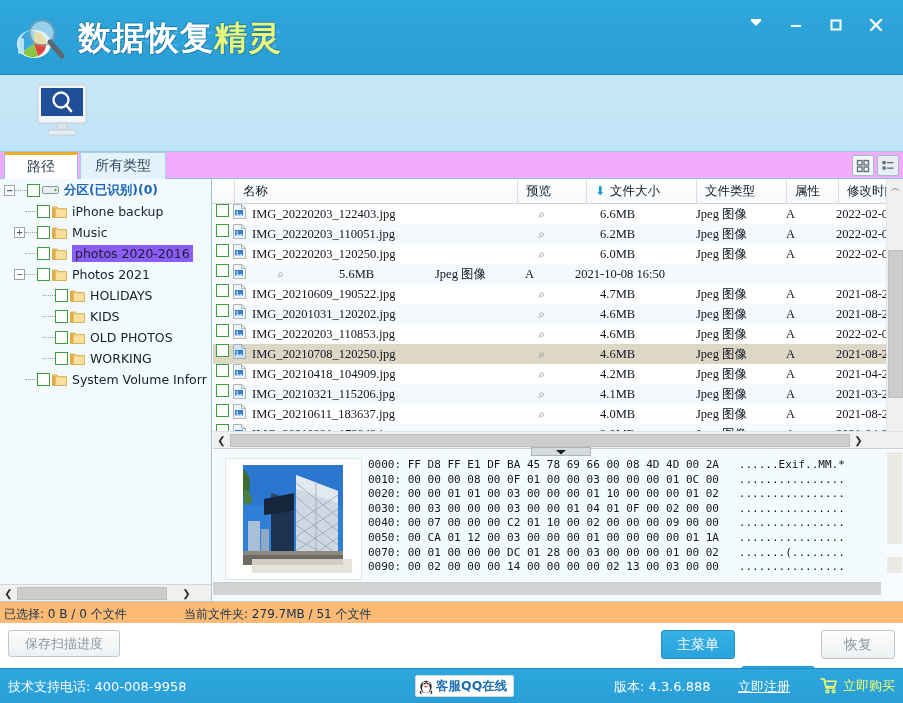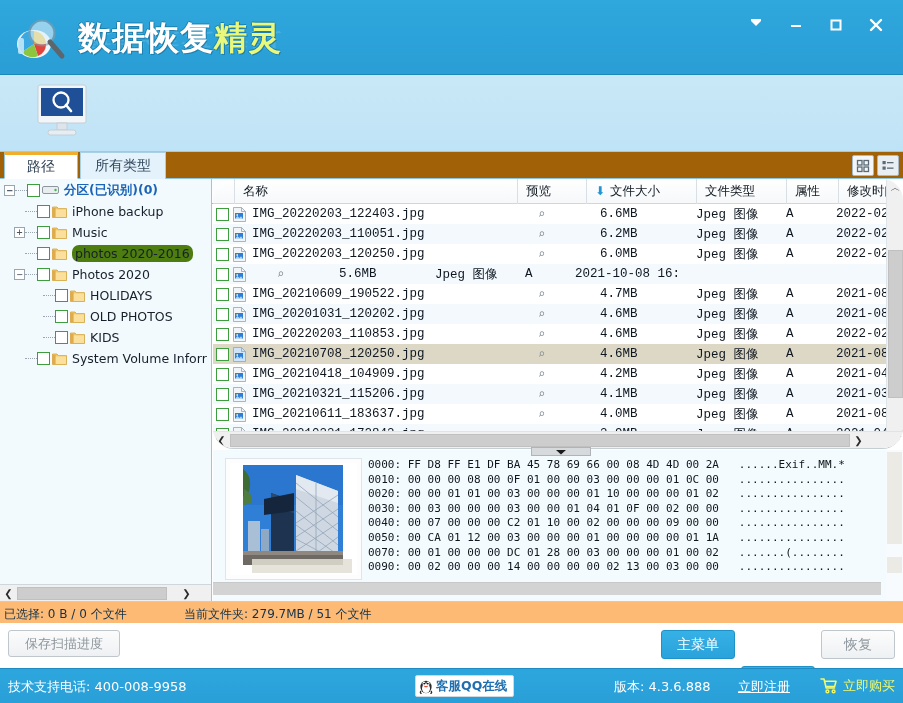--- a/index.html
+++ b/index.html
@@ -98,21 +98,21 @@
     font-family:"DejaVu Serif","Liberation Serif",serif; font-weight:bold;
   }
   .scan-count-v {
     position:absolute; left:528px; top:137px; font-size:12px; color:#3d7ba8;
     font-family:"DejaVu Serif","Liberation Serif",serif;
   }
 
   
   .tabstrip {
     position:absolute; left:0; top:152px; width:903px; height:27px;
-    background:#a16207; border-bottom:1px solid #8fc4de;
+    background:#f0abfc; border-bottom:1px solid #8fc4de;
   }
   .tab {
     position:absolute; top:0; height:27px; display:flex; align-items:center;
     justify-content:center; font-size:14px; color:#2c3e50; cursor:pointer;
     font-family:"DejaVu Sans","Liberation Sans",sans-serif;
   }
   .tab.active {
     background:#ffffff; border-top:3px solid #f0ad2e;
     border-left:1px solid #8fc4de; border-right:1px solid #8fc4de;
     border-bottom:1px solid #ffffff; z-index:3;
@@ -138,21 +138,21 @@
   .tree-hdr {
     position:relative; height:22px; display:flex; align-items:center;
     padding-left:4px; font-size:12.5px; font-weight:bold; color:#1b65b8;
     font-family:"DejaVu Sans","Liberation Sans",sans-serif;
   }
   .trow {
     position:relative; height:21px; display:flex; align-items:center;
     font-size:12.5px; color:#17202a; white-space:nowrap;
     font-family:"DejaVu Sans","Liberation Sans",sans-serif;
   }
-  .trow.sel .tlabel { background:#4d7c0f; padding:1px 3px;border-radius:7px; }
+  .trow.sel .tlabel { background:#8b5cf6; padding:1px 3px; }
   .texp {
     width:11px; height:11px; border:1px solid #9aa5ad; background:#fff;
     display:flex; align-items:center; justify-content:center;
     font-size:10px; line-height:9px; color:#4a5560; cursor:pointer; flex:0 0 auto;
     font-family:"DejaVu Sans Mono","Liberation Mono",monospace;
   }
   .texp.none { border:none; background:transparent; }
   .tdots { width:12px; height:1px; border-top:1px dotted #9aa5ad; flex:0 0 auto; }
   .tchk {
     width:13px; height:13px; border:1.5px solid #3e9e3e; background:#fff;
@@ -168,36 +168,36 @@
   .hs-arrow {
     width:17px; height:16px; display:flex; align-items:center; justify-content:center;
     font-size:10px; color:#2b2b2b; cursor:pointer;
     font-family:"DejaVu Sans","Liberation Sans",sans-serif;
   }
   .hs-thumb { height:13px; background:#cdcdcd; border:1px solid #c0c0c0; cursor:pointer; }
 
   
   .listpanel {
     position:absolute; left:213px; top:179px; width:690px; height:270px;
-    background:#ffffff; overflow:hidden; border-bottom:1px solid #c5ced4;border-radius:21px;
+    background:#ffffff; overflow:hidden; border-bottom:1px solid #c5ced4;
   }
   .lhdr {
     position:relative; height:25px; background: linear-gradient(180deg,#ffffff,#f6f8fa);
     border-bottom:1px solid #cfd7dd; display:flex; align-items:center;
   }
   .lhcell {
     height:25px; display:flex; align-items:center; font-size:12.5px; color:#111a22;
     border-right:1px solid #d9dfe4; padding-left:8px; white-space:nowrap;
     font-family:"DejaVu Sans","Liberation Sans",sans-serif; cursor:pointer;
   }
   .sortarrow { margin-right:5px; color:#1f95d6; font-size:12px; }
   .lrow {
-    position:relative; height:20px; display:flex; align-items:center;
+    position:relative; height:20px; display:flex; 
     font-size:12.5px; color:#0e1620; white-space:nowrap;
-    font-family:Liberation Mono, monospace; cursor:pointer;
+    font-family:Liberation Serif, serif; cursor:pointer;
   }
   .lrow.odd  { background:#ffffff; }
   .lrow.even { background:#f4f9fd; }
   .lrow.sel  { background:#ddd7c5; }
   .lcell { height:20px; display:flex; align-items:center; padding-left:8px; overflow:hidden; }
   .lchk { width:13px; height:13px; border:1.5px solid #3e9e3e; background:#fff; margin-left:3px; flex:0 0 auto; cursor:pointer; }
   .ico-file { width:13px; height:15px; margin-left:4px; flex:0 0 auto; }
   .mag { color:#8b949b; font-size:12px; }
   .lscroll-v {
     position:absolute; right:0; top:0; width:17px; height:253px; background:#f0f0f0;
@@ -474,21 +474,21 @@
         <div class="trow">
           <div style="width:14px;flex:0 0 auto;"></div>
           <div class="texp ">−</div>
           <div class="tdots"></div>
           <div class="tchk"></div>
           <span class="ico-folder"><svg width="15" height="13" viewBox="0 0 15 13">
               <path d="M0.5 2 h4.5 l1.4 1.6 h8.1 v8.9 h-14 Z" fill="#f3c86a" stroke="#d2a53f" stroke-width="0.8"></path>
               <path d="M1 4.4 h13 v7.6 h-13 Z" fill="#fbdf9c"></path>
               <path d="M0.6 3 h3 v9 h-3 Z" fill="#e0ab4a"></path>
             </svg></span>
-          <span class="tlabel">Photos 2020</span>
+          <span class="tlabel">Photos 2021</span>
         </div>
         <div class="trow">
           <div style="width:32px;flex:0 0 auto;"></div>
           <div class="texp none"></div>
           <div class="tdots"></div>
           <div class="tchk"></div>
           <span class="ico-folder"><svg width="15" height="13" viewBox="0 0 15 13">
               <path d="M0.5 2 h4.5 l1.4 1.6 h8.1 v8.9 h-14 Z" fill="#f3c86a" stroke="#d2a53f" stroke-width="0.8"></path>
               <path d="M1 4.4 h13 v7.6 h-13 Z" fill="#fbdf9c"></path>
               <path d="M0.6 3 h3 v9 h-3 Z" fill="#e0ab4a"></path>
@@ -498,33 +498,45 @@
         <div class="trow">
           <div style="width:32px;flex:0 0 auto;"></div>
           <div class="texp none"></div>
           <div class="tdots"></div>
           <div class="tchk"></div>
           <span class="ico-folder"><svg width="15" height="13" viewBox="0 0 15 13">
               <path d="M0.5 2 h4.5 l1.4 1.6 h8.1 v8.9 h-14 Z" fill="#f3c86a" stroke="#d2a53f" stroke-width="0.8"></path>
               <path d="M1 4.4 h13 v7.6 h-13 Z" fill="#fbdf9c"></path>
               <path d="M0.6 3 h3 v9 h-3 Z" fill="#e0ab4a"></path>
             </svg></span>
-          <span class="tlabel">OLD PHOTOS</span>
+          <span class="tlabel">KIDS</span>
         </div>
         <div class="trow">
           <div style="width:32px;flex:0 0 auto;"></div>
           <div class="texp none"></div>
           <div class="tdots"></div>
           <div class="tchk"></div>
           <span class="ico-folder"><svg width="15" height="13" viewBox="0 0 15 13">
               <path d="M0.5 2 h4.5 l1.4 1.6 h8.1 v8.9 h-14 Z" fill="#f3c86a" stroke="#d2a53f" stroke-width="0.8"></path>
               <path d="M1 4.4 h13 v7.6 h-13 Z" fill="#fbdf9c"></path>
               <path d="M0.6 3 h3 v9 h-3 Z" fill="#e0ab4a"></path>
             </svg></span>
-          <span class="tlabel">KIDS</span>
+          <span class="tlabel">OLD PHOTOS</span>
+        </div>
+        <div class="trow">
+          <div style="width:32px;flex:0 0 auto;"></div>
+          <div class="texp none"></div>
+          <div class="tdots"></div>
+          <div class="tchk"></div>
+          <span class="ico-folder"><svg width="15" height="13" viewBox="0 0 15 13">
+              <path d="M0.5 2 h4.5 l1.4 1.6 h8.1 v8.9 h-14 Z" fill="#f3c86a" stroke="#d2a53f" stroke-width="0.8"></path>
+              <path d="M1 4.4 h13 v7.6 h-13 Z" fill="#fbdf9c"></path>
+              <path d="M0.6 3 h3 v9 h-3 Z" fill="#e0ab4a"></path>
+            </svg></span>
+          <span class="tlabel">WORKING</span>
         </div>
         <div class="trow">
           <div style="width:14px;flex:0 0 auto;"></div>
           <div class="texp none"></div>
           <div class="tdots"></div>
           <div class="tchk"></div>
           <span class="ico-folder"><svg width="15" height="13" viewBox="0 0 15 13">
               <path d="M0.5 2 h4.5 l1.4 1.6 h8.1 v8.9 h-14 Z" fill="#f3c86a" stroke="#d2a53f" stroke-width="0.8"></path>
               <path d="M1 4.4 h13 v7.6 h-13 Z" fill="#fbdf9c"></path>
               <path d="M0.6 3 h3 v9 h-3 Z" fill="#e0ab4a"></path>

